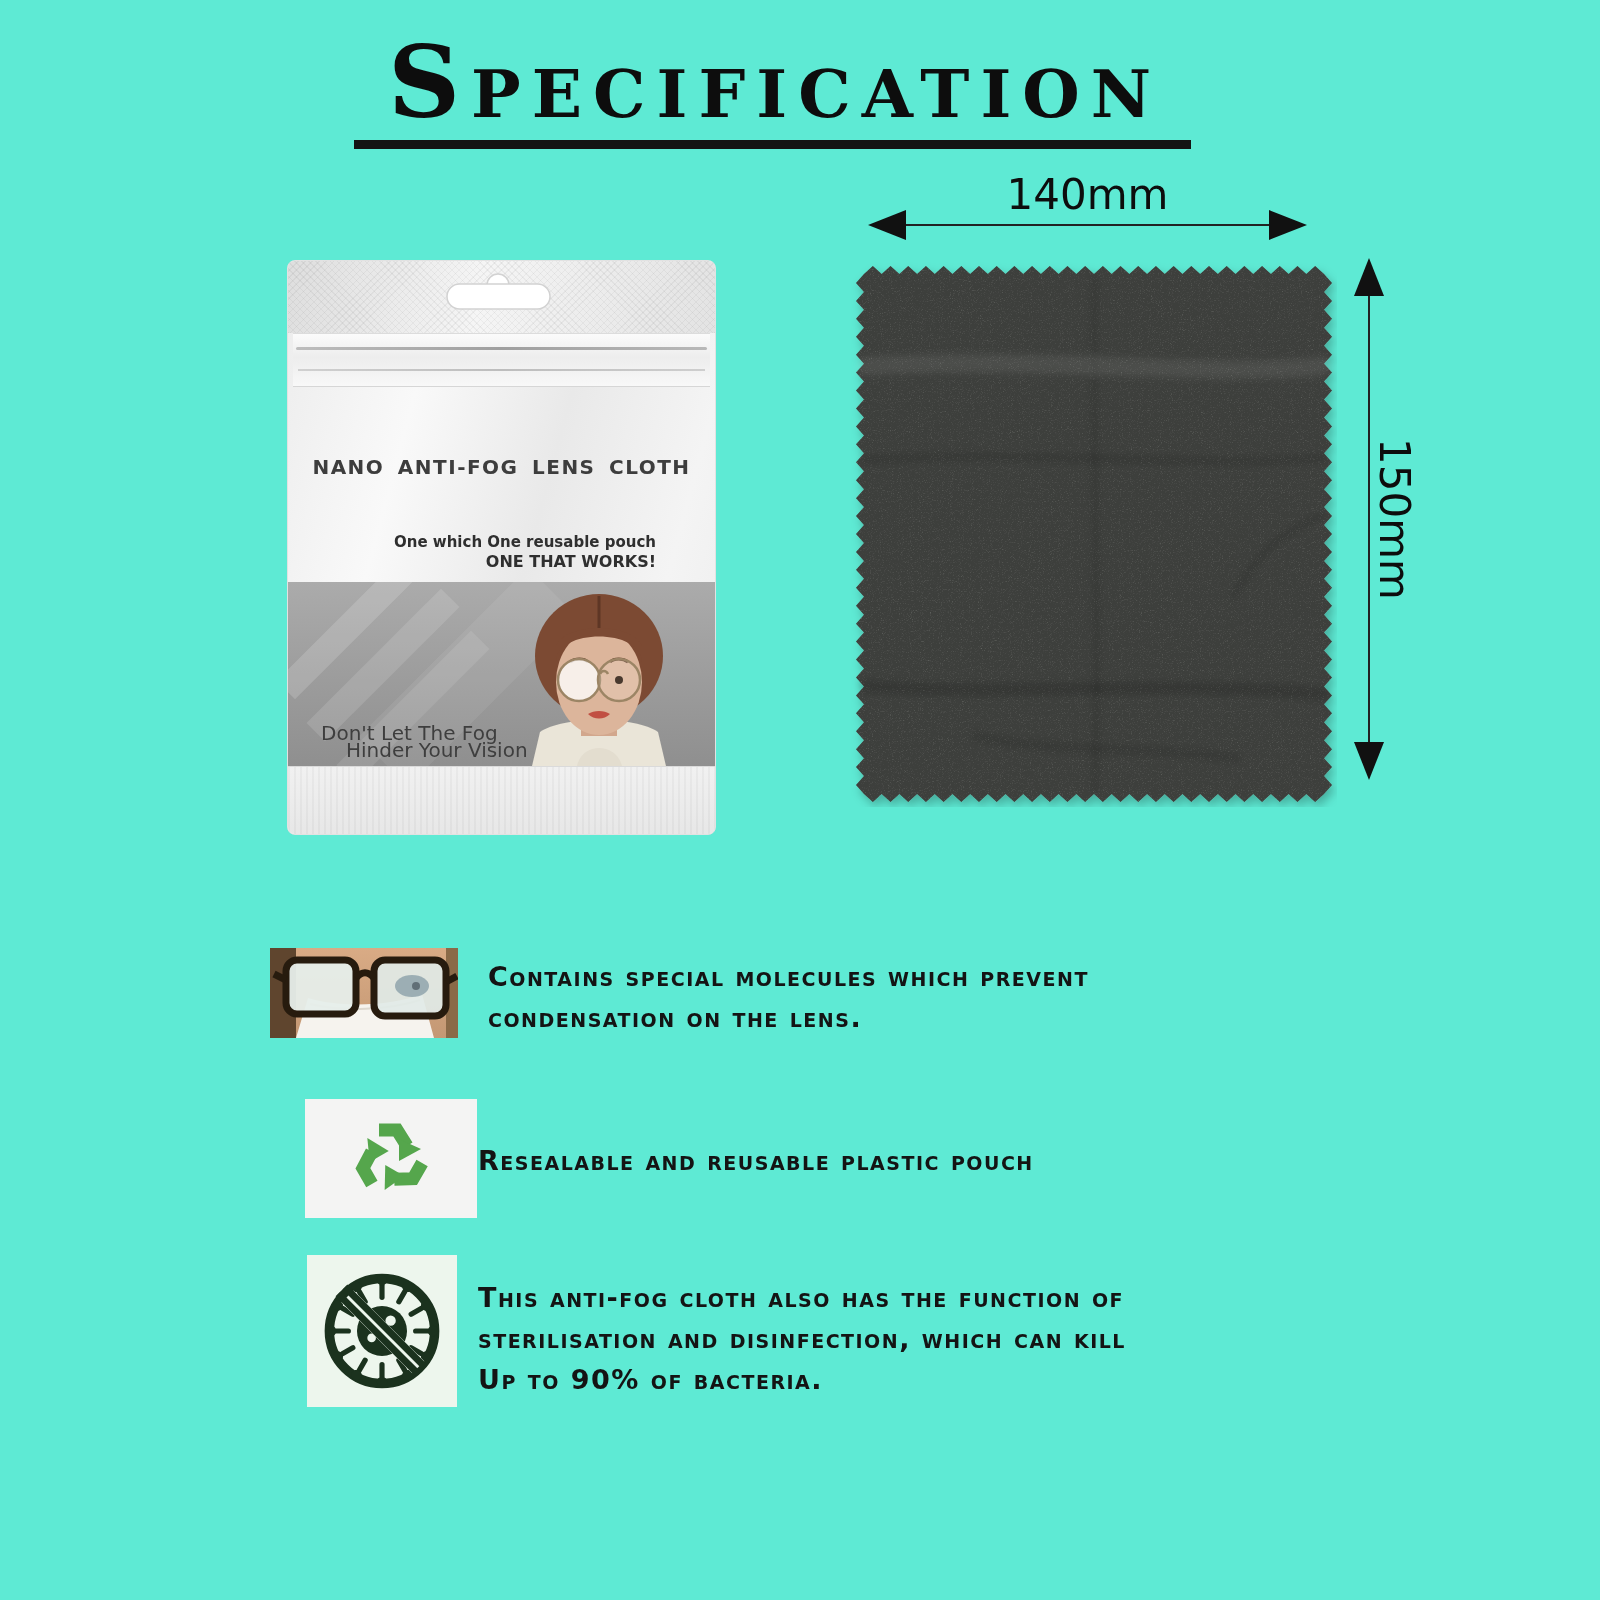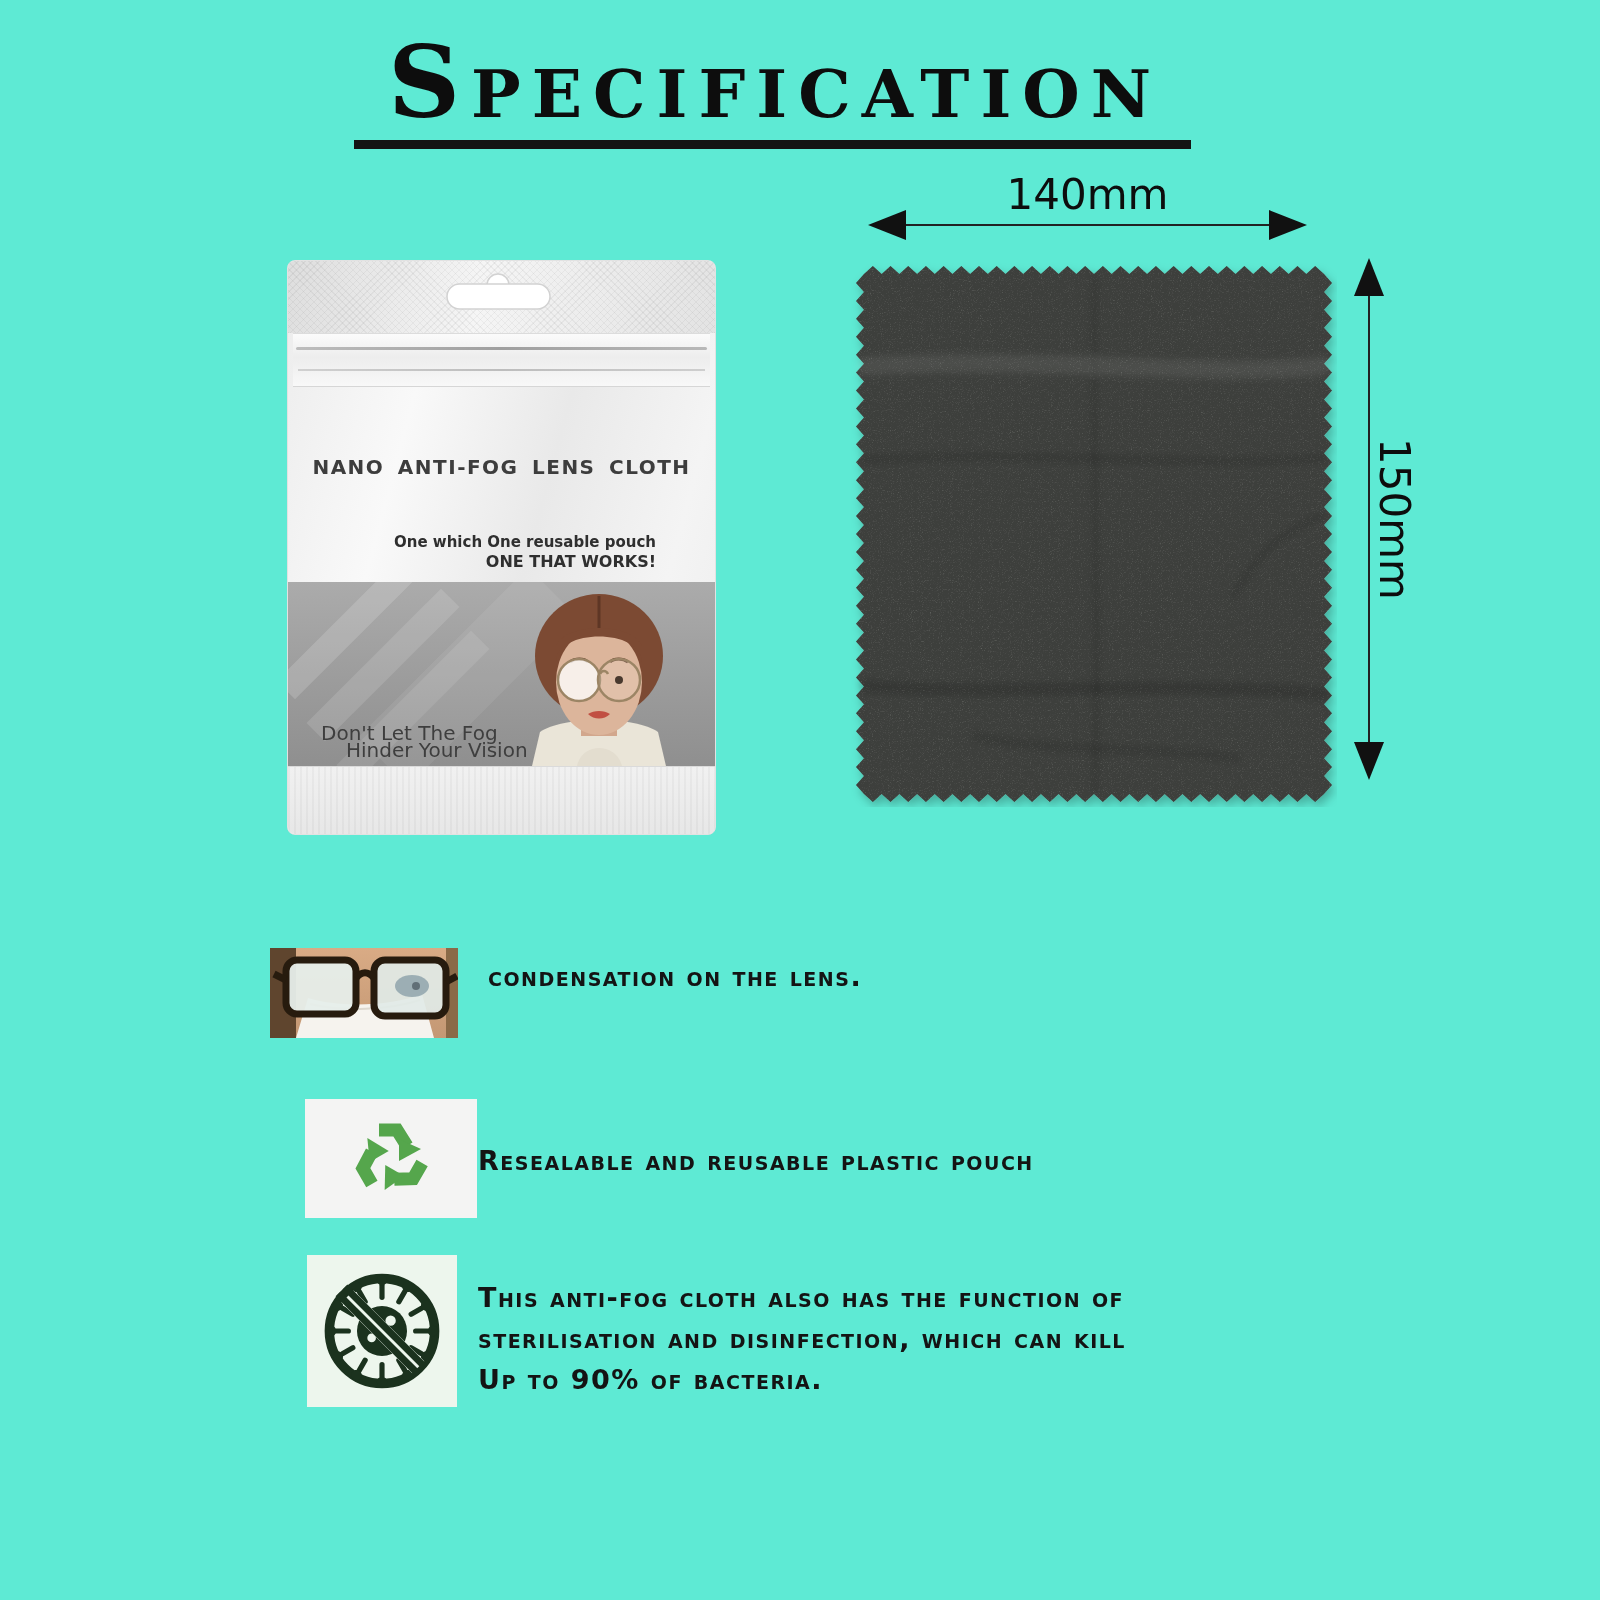--- a/index.html
+++ b/index.html
@@ -186,20 +186,21 @@
     <path d="M40 56 C 72 64 120 62 150 52" stroke="#ddd8cf" stroke-width="2" fill="none"></path>
     <rect x="16" y="12" width="70" height="54" rx="11" fill="rgba(230,238,234,0.95)" stroke="#271b0e" stroke-width="7"></rect>
     <rect x="104" y="12" width="72" height="56" rx="11" fill="rgba(225,234,231,0.92)" stroke="#271b0e" stroke-width="7"></rect>
     <ellipse cx="142" cy="38" rx="17" ry="11" fill="rgba(120,144,156,0.65)"></ellipse>
     <circle cx="146" cy="38" r="4" fill="rgba(50,60,70,0.55)"></circle>
     <path d="M86 30 C 92 23 98 23 104 30" stroke="#271b0e" stroke-width="7" fill="none"></path>
     <path d="M16 32 L4 26" stroke="#271b0e" stroke-width="7"></path>
     <path d="M176 34 L187 28" stroke="#271b0e" stroke-width="7"></path>
   </svg>
   <div class="feat-text" style="left:488px;top:956px;">
+    <div>Contains special molecules which prevent</div>
     <div>condensation on the lens.</div>
   </div>
 
   <div class="icon-block recycle-block">
     <svg width="100" height="100" viewBox="0 0 100 100">
       <g fill="#55a64c" stroke="#55a64c">
         <g transform="rotate(0 50 50)">
           <path d="M38 21 L56 21 L66 37" fill="none" stroke-width="13" stroke-linejoin="miter"></path>
           <polygon points="58,30 80,40 58,52" stroke="none"></polygon>
         </g>

